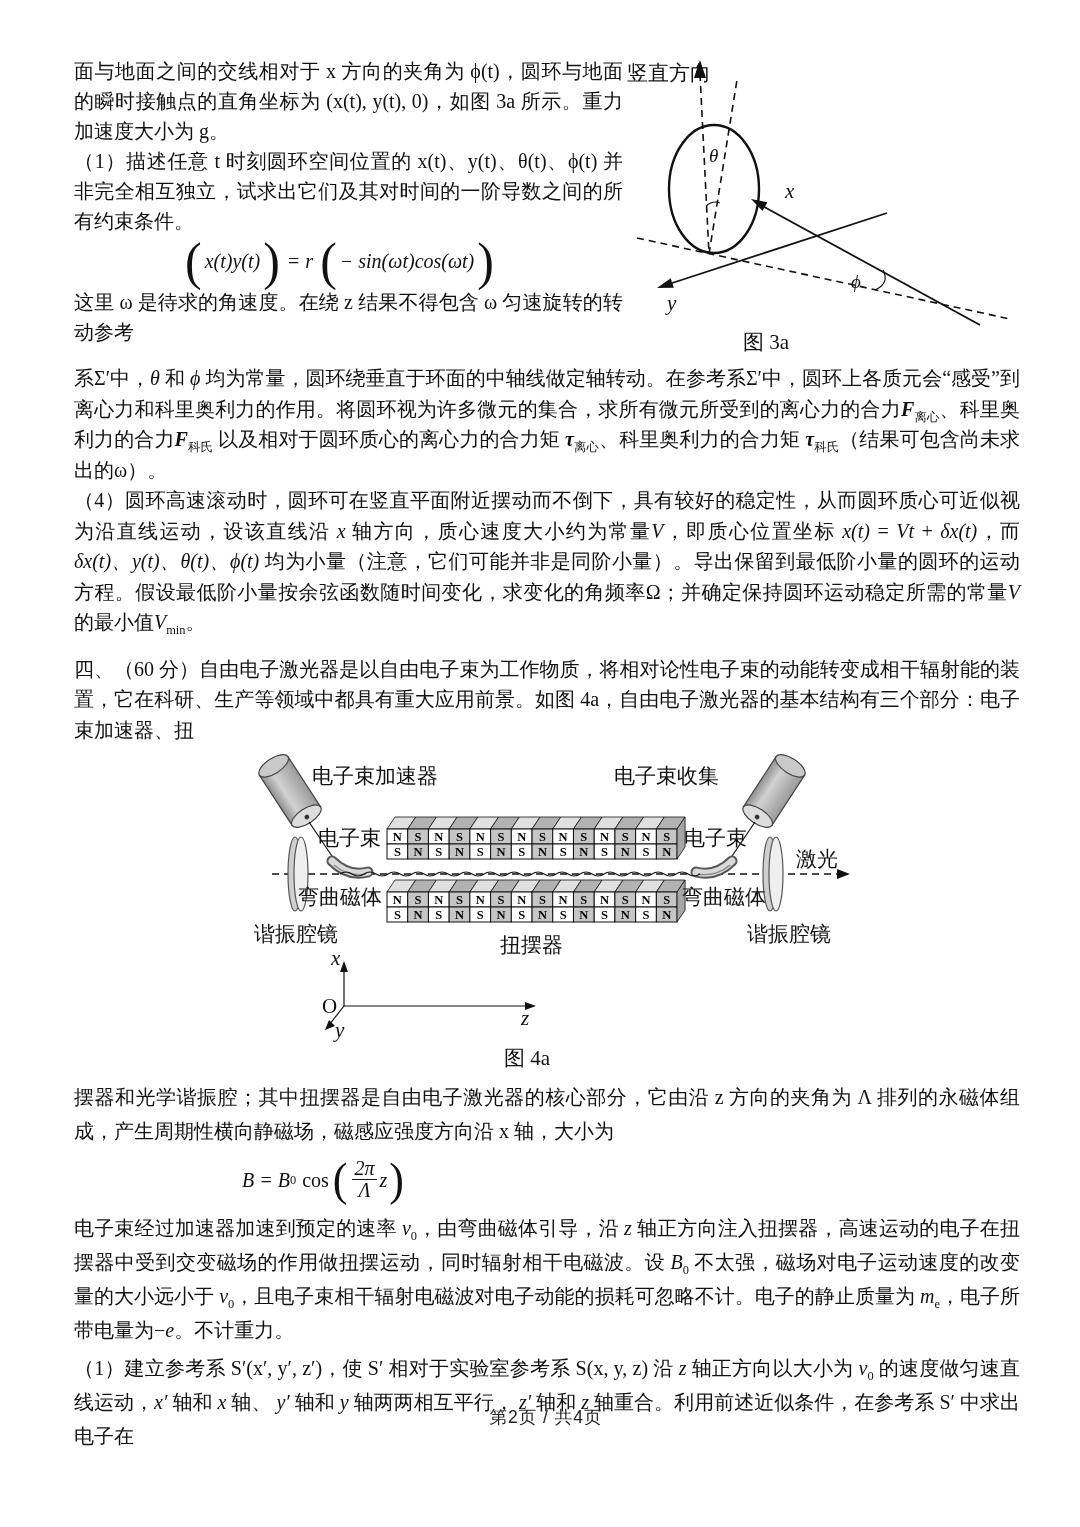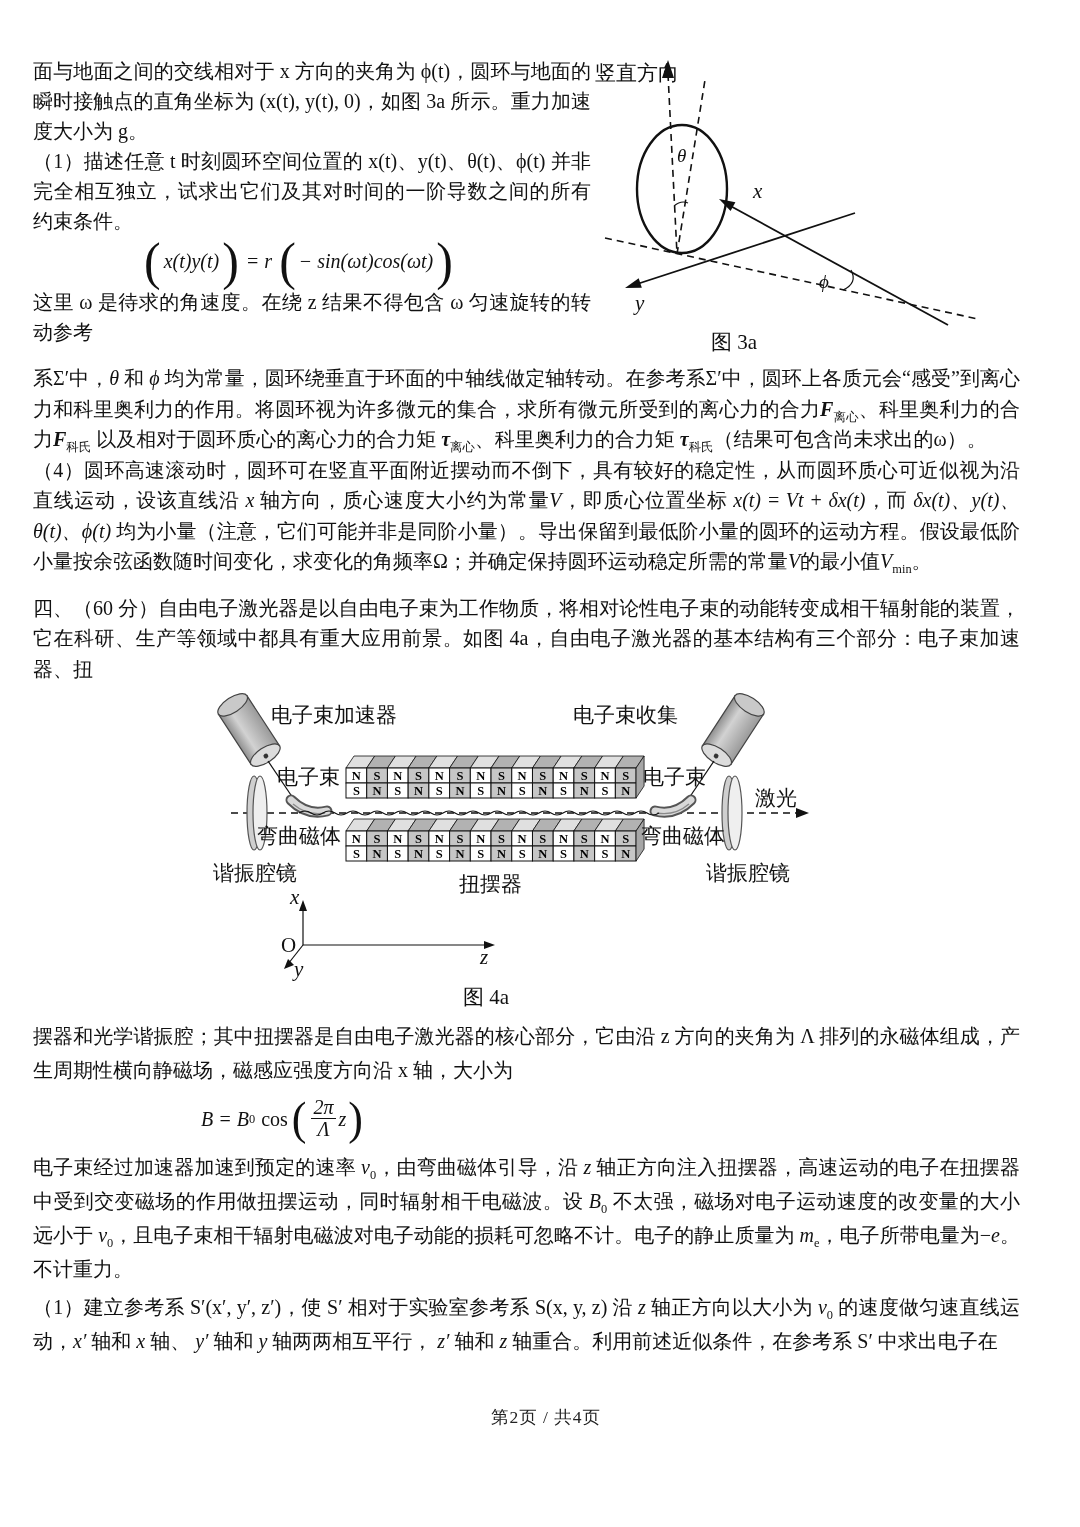--- a/index.html
+++ b/index.html
@@ -1,38 +1,38 @@
 <!DOCTYPE html>
 <html><head>
 <meta charset="utf-8">
 <style>
   html,body{margin:0;padding:0;background:#fff;}
   body{width:1080px;height:1527px;color:#111;font-family:"Liberation Serif",serif;font-size:20px;overflow:hidden;}
-  .page{padding:56px 60px 0 33px;position:relative;height:1471px;box-sizing:border-box;}
+  .page{padding:56px 60px 0 74px;position:relative;height:1471px;box-sizing:border-box;}
   p{margin:0;text-align:justify;line-height:30px;}
   .topflex{display:flex;align-items:flex-start;}
   .colL{width:558px;line-height:28.5px;text-align:justify;}
   .colR{width:397px;margin-left:2px;}
   .mi{font-style:italic;}
   .mb{font-weight:bold;font-style:italic;}
   sub{font-size:0.62em;line-height:0;}
   .formula{display:flex;align-items:center;margin:4px 0 4px 110px;line-height:22px;}
   .f2{margin-left:168px;margin-top:10px;margin-bottom:10px;}
   .bigp{font-size:50px;font-weight:normal;line-height:0.85;transform:scaleY(1.05);padding:0 1px;}
   .bigp2{font-size:44px;font-weight:normal;line-height:0.85;transform:scaleY(1.05);padding:0 2px;}
   .vcol{display:inline-flex;flex-direction:row;align-items:center;font-style:italic;line-height:23px;padding:0 2px;}
   .vmid{padding:0 6px;font-style:italic;}
   .frac{display:inline-flex;flex-direction:column;align-items:center;line-height:21px;margin:0 3px;font-style:italic;justify-content:space-between;}
   .frac .num{border-bottom:1.3px solid #111;padding:0 2px;}
   .fsp{margin:0 2px 0 6px;}
   .para{margin-top:2px;}
   .bigpara{line-height:30.5px;}
   .wide34{line-height:34px;}
   .fig4wrap{margin:6px 0 2px 168px;}
-  .footer{position:absolute;left:12px;right:0;bottom:42px;text-align:center;font-size:17.5px;font-family:Liberation Serif, serif;color:#222;letter-spacing:1px;}
+  .footer{position:absolute;left:12px;right:0;bottom:42px;text-align:center;font-size:17.5px;font-family:Liberation Sans, sans-serif;color:#222;letter-spacing:1px;}
   
   .fl{font-size:21px;fill:#111;font-family:"Liberation Serif",serif;}
   .fi{font-style:italic;}
   .fsm{font-size:19px;}
   .mletter{font-family:"Liberation Serif",serif;font-weight:bold;font-size:12.5px;text-anchor:middle;fill:#000;}
   .mcell-l{fill:#ffffff;stroke:#111;stroke-width:1;}
   .mcell-d{fill:#c6c6c6;stroke:#111;stroke-width:1;}
   .mtop-l{fill:#e0e0e0;stroke:#111;stroke-width:0.8;}
   .mtop-d{fill:#b2b2b2;stroke:#111;stroke-width:0.8;}
   .mside{fill:#a6a6a6;stroke:#111;stroke-width:0.8;}

